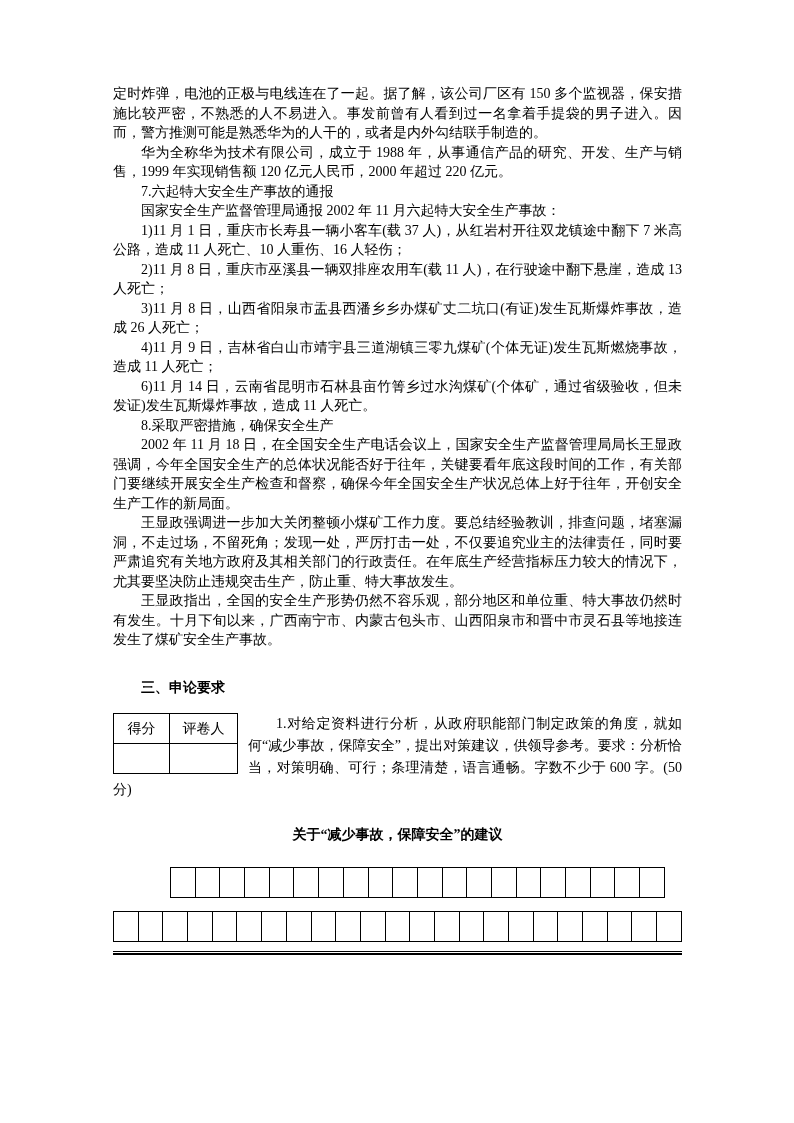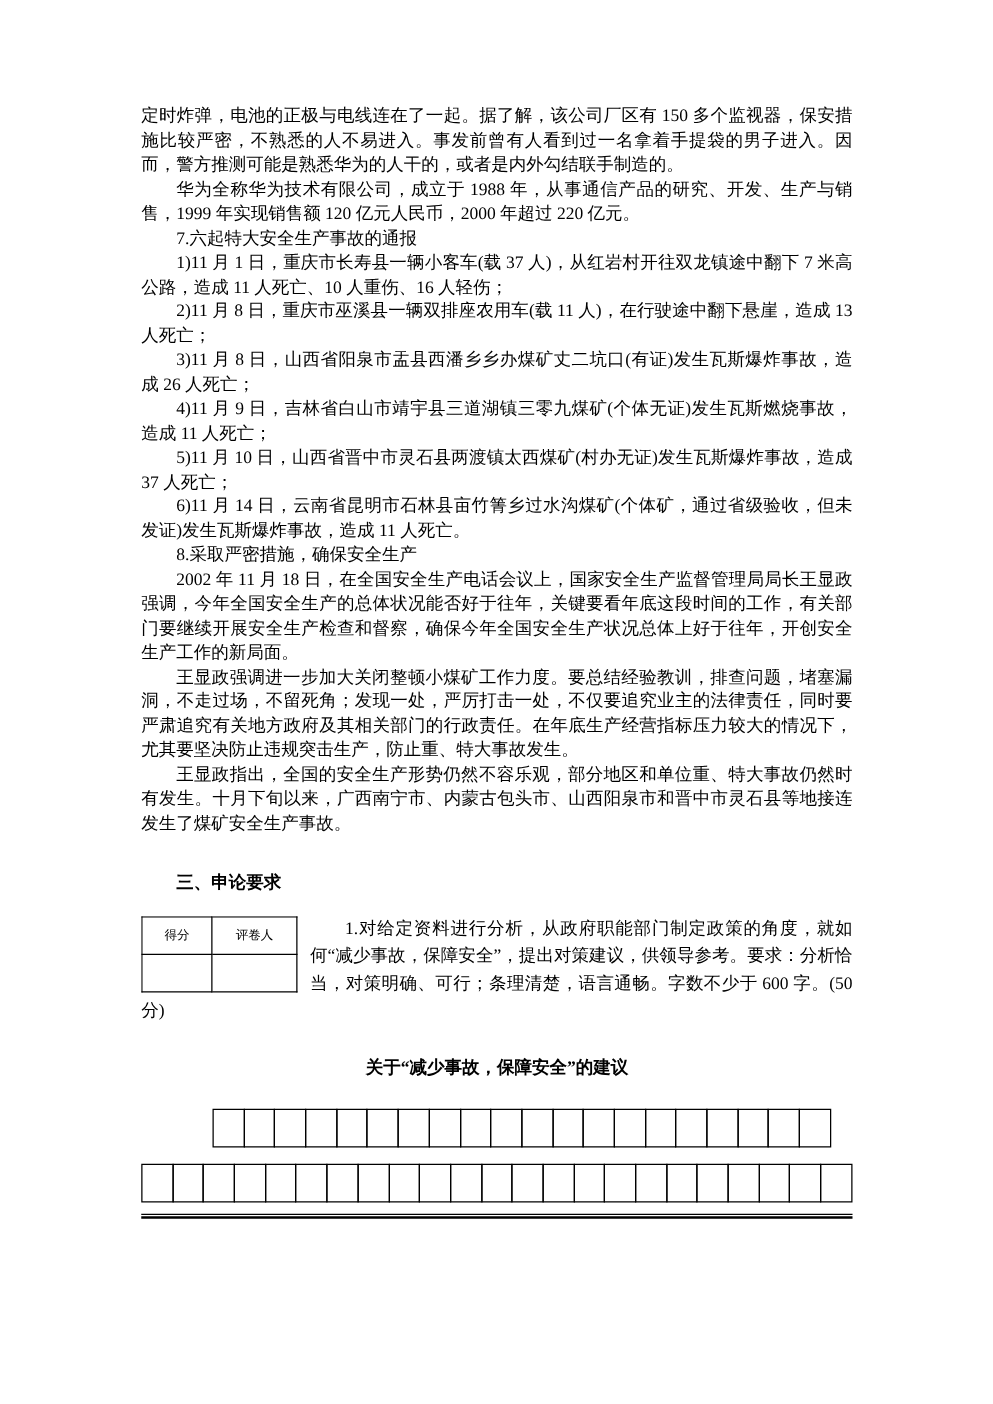--- a/index.html
+++ b/index.html
@@ -34,21 +34,21 @@
   .score-table {
     float:left;
     border-collapse:collapse;
     margin-right:10px;
   }
   .score-table td {
     border:1px solid #000;
     height:30px;
     text-align:center;
     vertical-align:middle;
-    font-size:10px;
+    font-size:14px;
     padding:0 4px;
   }
   .score-table td.col-score  { width:56px; }
   .score-table td.col-grader { width:68px; }
   .req-text {
     line-height:22px;
     text-align:justify;
     text-indent:2em;
     word-break:break-all;
   }
@@ -78,25 +78,25 @@
   }
 </style>
 </head>
 <body>
 
 <div class="page">
 
   <p class="body-par noindent">定时炸弹，电池的正极与电线连在了一起。据了解，该公司厂区有 150 多个监视器，保安措施比较严密，不熟悉的人不易进入。事发前曾有人看到过一名拿着手提袋的男子进入。因而，警方推测可能是熟悉华为的人干的，或者是内外勾结联手制造的。</p>
   <p class="body-par">华为全称华为技术有限公司，成立于 1988 年，从事通信产品的研究、开发、生产与销售，1999 年实现销售额 120 亿元人民币，2000 年超过 220 亿元。</p>
   <p class="body-par">7.六起特大安全生产事故的通报</p>
+  <p class="body-par">国家安全生产监督管理局通报 2002 年 11 月六起特大安全生产事故：</p>
   <p class="body-par">1)11 月 1 日，重庆市长寿县一辆小客车(载 37 人)，从红岩村开往双龙镇途中翻下 7 米高公路，造成 11 人死亡、10 人重伤、16 人轻伤；</p>
   <p class="body-par">2)11 月 8 日，重庆市巫溪县一辆双排座农用车(载 11 人)，在行驶途中翻下悬崖，造成 13 人死亡；</p>
   <p class="body-par">3)11 月 8 日，山西省阳泉市盂县西潘乡乡办煤矿丈二坑口(有证)发生瓦斯爆炸事故，造成 26 人死亡；</p>
   <p class="body-par">4)11 月 9 日，吉林省白山市靖宇县三道湖镇三零九煤矿(个体无证)发生瓦斯燃烧事故，造成 11 人死亡；</p>
-  <p class="body-par">5)11 月 10 日，山西省晋中市灵石县两渡镇太西煤矿(村办无证)发生瓦斯爆炸事故，造成 37 人死亡；</p>
   <p class="body-par">6)11 月 14 日，云南省昆明市石林县亩竹箐乡过水沟煤矿(个体矿，通过省级验收，但未发证)发生瓦斯爆炸事故，造成 11 人死亡。</p>
   <p class="body-par">8.采取严密措施，确保安全生产</p>
   <p class="body-par">2002 年 11 月 18 日，在全国安全生产电话会议上，国家安全生产监督管理局局长王显政强调，今年全国安全生产的总体状况能否好于往年，关键要看年底这段时间的工作，有关部门要继续开展安全生产检查和督察，确保今年全国安全生产状况总体上好于往年，开创安全生产工作的新局面。</p>
   <p class="body-par">王显政强调进一步加大关闭整顿小煤矿工作力度。要总结经验教训，排查问题，堵塞漏洞，不走过场，不留死角；发现一处，严厉打击一处，不仅要追究业主的法律责任，同时要严肃追究有关地方政府及其相关部门的行政责任。在年底生产经营指标压力较大的情况下，尤其要坚决防止违规突击生产，防止重、特大事故发生。</p>
   <p class="body-par">王显政指出，全国的安全生产形势仍然不容乐观，部分地区和单位重、特大事故仍然时有发生。十月下旬以来，广西南宁市、内蒙古包头市、山西阳泉市和晋中市灵石县等地接连发生了煤矿安全生产事故。</p>
 
   <p class="section-heading">三、申论要求</p>
 
   <div class="req-block">
     <table class="score-table">

